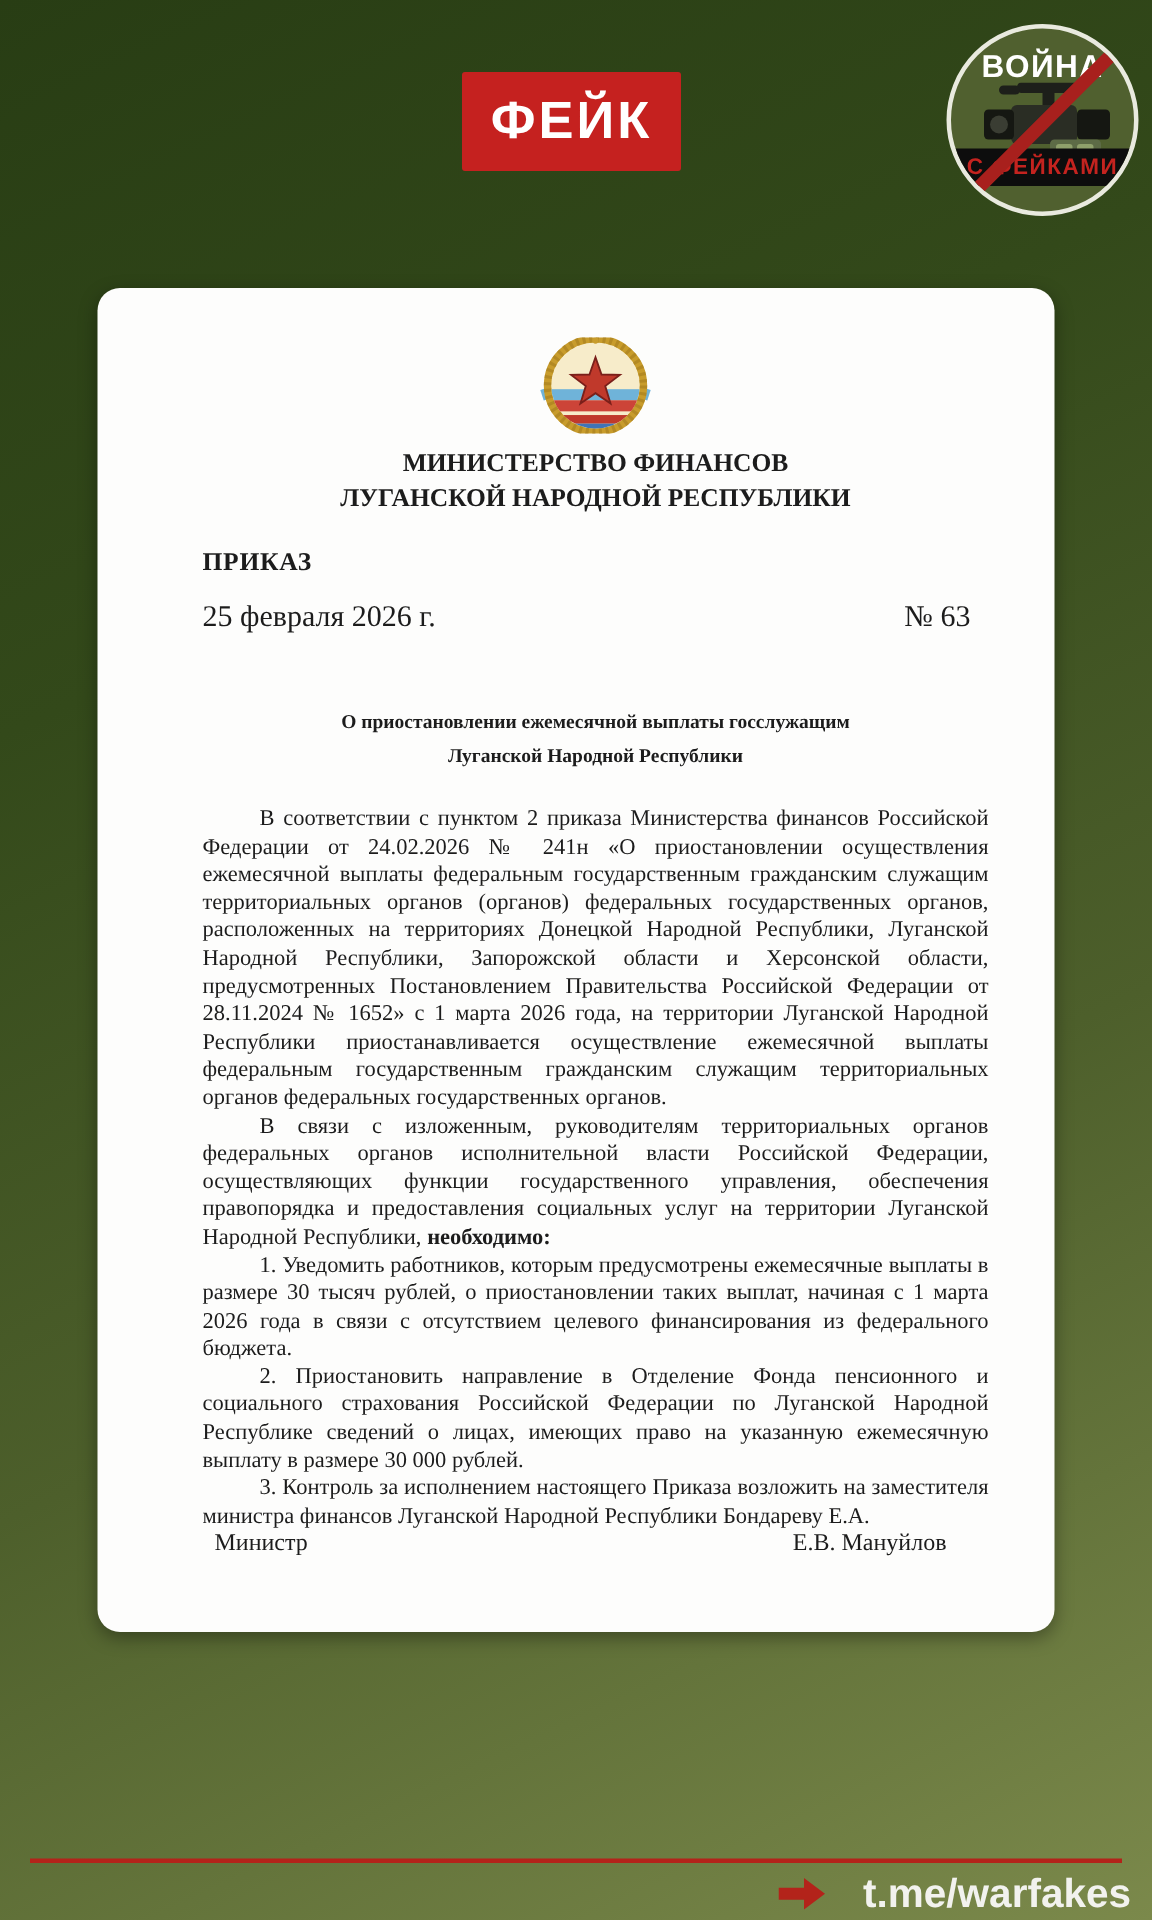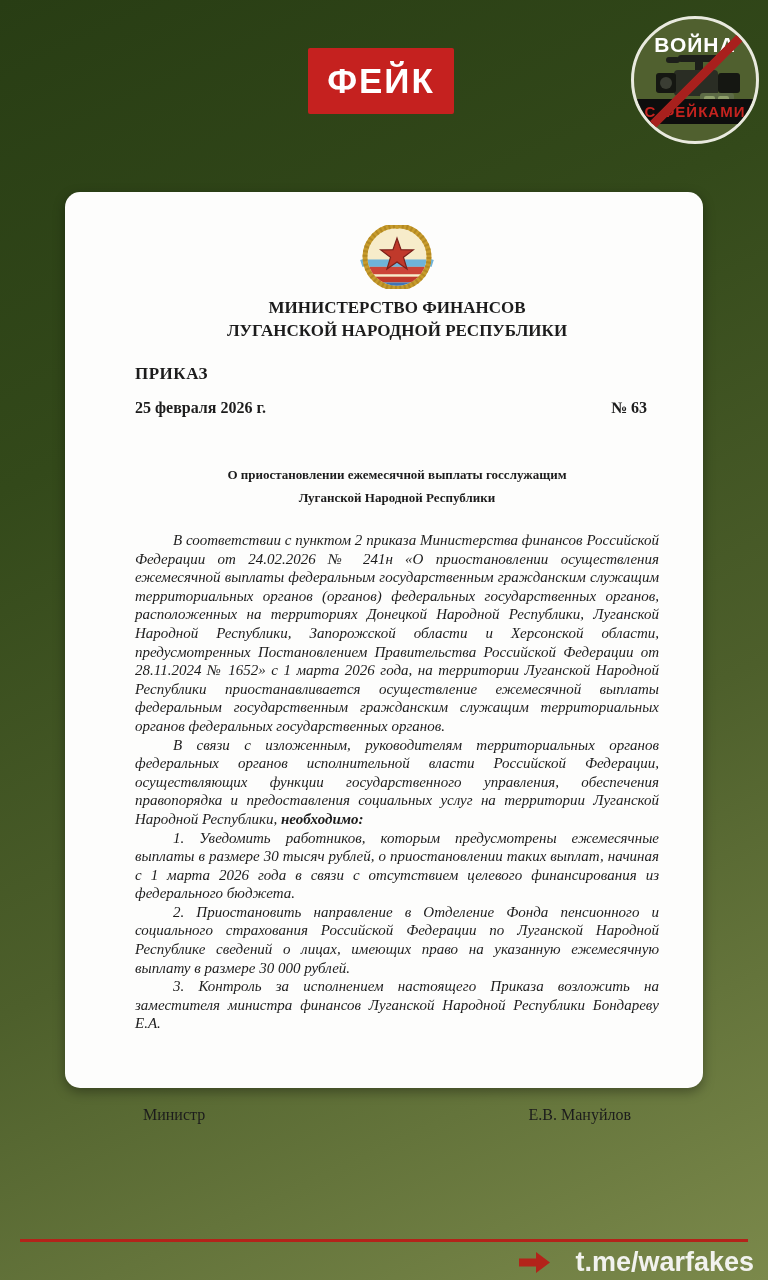--- a/index.html
+++ b/index.html
@@ -57,27 +57,27 @@
     padding: 33px 44px 0 70px;
     font-family: "Liberation Serif", "DejaVu Serif", serif;
     color: #1c1c1c;
     border-radius: 15px;
   }
   .emblem-wrap { text-align: center; }
   .ministry { text-align: center; font-weight: bold; font-size: 17px; line-height: 23px; margin-top: 3px; }
   .doc-type { text-align: left; font-weight: bold; font-size: 17px; margin-top: 22px; letter-spacing: 0.5px; }
   .date-row {
     display: flex; justify-content: space-between; margin-top: 15px;
-    font-size: 16px; padding-right: 12px; font-weight: bold;
+    font-size: 20px; padding-right: 12px;
   }
   .doc-title { text-align: center; font-weight: bold; font-size: 13px; line-height: 23px; margin-top: 46px; }
   .body-text { margin-top: 22px; font-size: 15px; line-height: 18.6px; text-align: justify; }
-  .body-text p { text-indent: 38px; font-style: italic; }
+  .body-text p { text-indent: 38px; }
   .signature-row {
-    display: flex; justify-content: space-between; margin-top: 73px;
+    display: flex; justify-content: space-between; 
     font-size: 16px; padding-right: 28px; padding-left: 8px;
   }
 
   
   .footer-line {
     position: absolute; left: 20px; right: 20px; top: 1239px; height: 3px;
     background: #b3231a;
   }
   .footer-link {
     position: absolute; right: 14px; top: 1247px;

